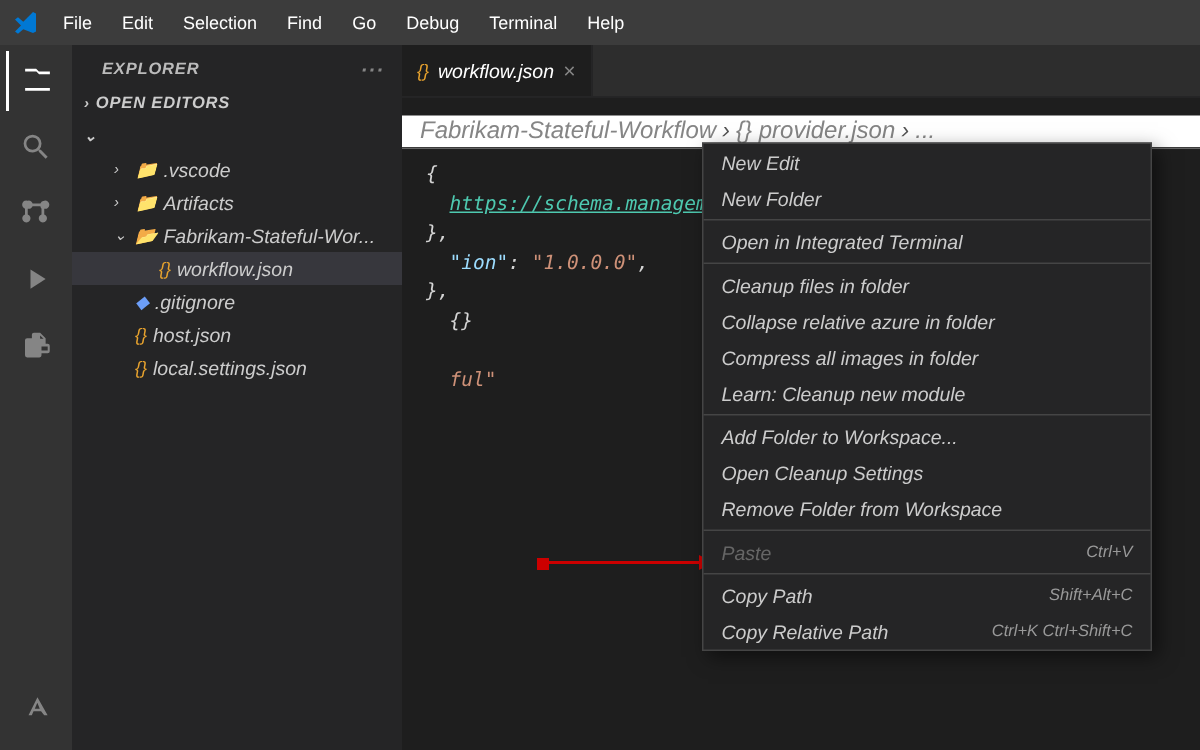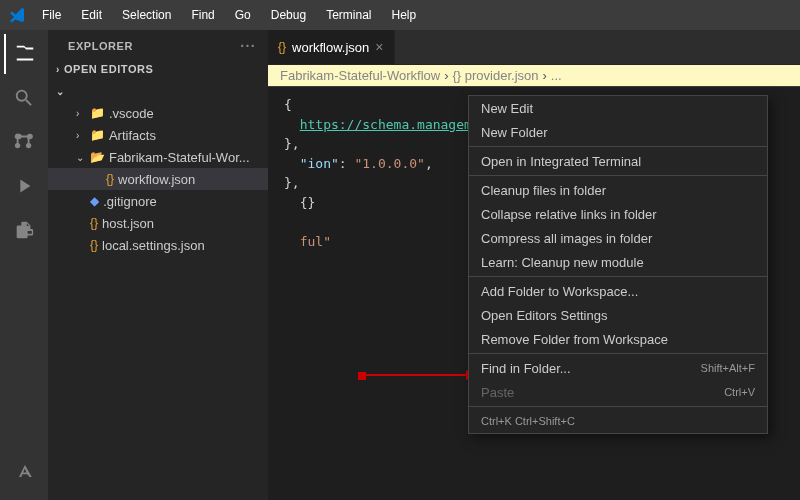--- a/index.html
+++ b/index.html
@@ -39,20 +39,21 @@
       color: #ffffff;
       font-size: 12px;
       cursor: pointer;
     }
 
     
     .main {
       display: flex;
       flex: 1;
       overflow: hidden;
+      font-style: italic;
     }
 
     
     .activity-bar {
       width: 48px;
       background: #333333;
       display: flex;
       flex-direction: column;
       align-items: center;
       padding-top: 4px;
@@ -191,29 +192,30 @@
       font-size: 14px;
       color: #858585;
       cursor: pointer;
       line-height: 1;
     }
     .tab .tab-icon { color: #e8a32e; font-size: 12px; }
 
     
     .breadcrumb {
       height: 22px;
-      background: #fef9c3;
+      background: #ffffff;
       display: flex;
       align-items: center;
       padding: 0 12px;
-      font-size: 13px;
+      font-size: 16px;
       color: #858585;
       flex-shrink: 0;
       gap: 4px;
       border-bottom: 1px solid #3c3c3c;
+      margin-top: 12px;
     }
     .breadcrumb-sep { color: #555; }
 
     
     .code-area {
       flex: 1;
       padding: 8px 16px;
       font-family: 'Consolas', monospace;
       font-size: 13px;
       line-height: 1.5;
@@ -438,48 +440,49 @@
       </div>
       <div class="ctx-sep"></div>
       <div class="ctx-item">
         <span>Open in Integrated Terminal</span>
       </div>
       <div class="ctx-sep"></div>
       <div class="ctx-item">
         <span>Cleanup files in folder</span>
       </div>
       <div class="ctx-item">
-        <span>Collapse relative links in folder</span>
+        <span>Collapse relative azure in folder</span>
       </div>
       <div class="ctx-item">
         <span>Compress all images in folder</span>
       </div>
       <div class="ctx-item">
         <span>Learn: Cleanup new module</span>
       </div>
       <div class="ctx-sep"></div>
       <div class="ctx-item">
         <span>Add Folder to Workspace...</span>
       </div>
       <div class="ctx-item">
-        <span>Open Editors Settings</span>
+        <span>Open Cleanup Settings</span>
       </div>
       <div class="ctx-item">
         <span>Remove Folder from Workspace</span>
       </div>
       <div class="ctx-sep"></div>
-      <div class="ctx-item">
-        <span>Find in Folder...</span>
-        <span class="ctx-shortcut">Shift+Alt+F</span>
-      </div>
       <div class="ctx-item disabled">
         <span>Paste</span>
         <span class="ctx-shortcut">Ctrl+V</span>
       </div>
       <div class="ctx-sep"></div>
       <div class="ctx-item">
+        <span>Copy Path</span>
+        <span class="ctx-shortcut">Shift+Alt+C</span>
+      </div>
+      <div class="ctx-item">
+        <span>Copy Relative Path</span>
         <span class="ctx-shortcut">Ctrl+K Ctrl+Shift+C</span>
       </div>
 
     </div>
 
   </div>
 </div>
 
 </body></html>

